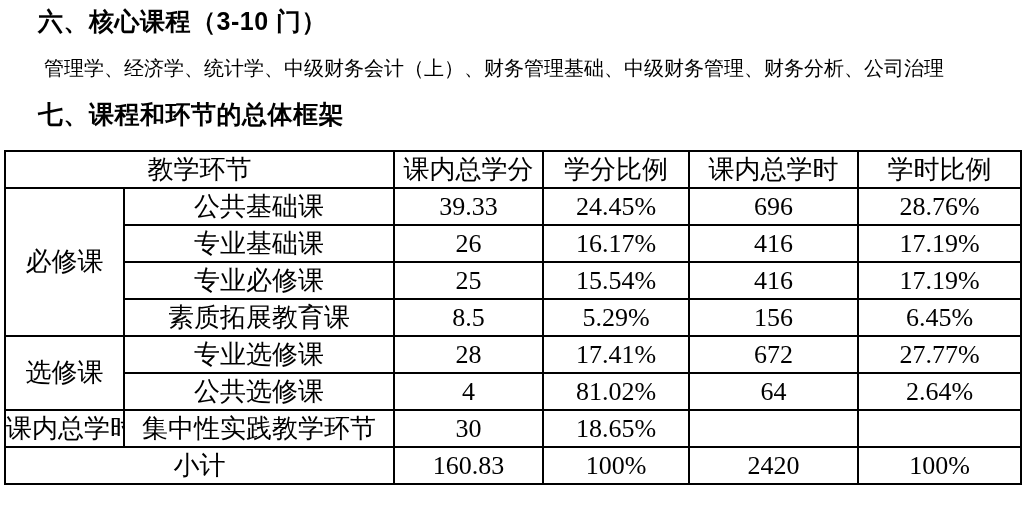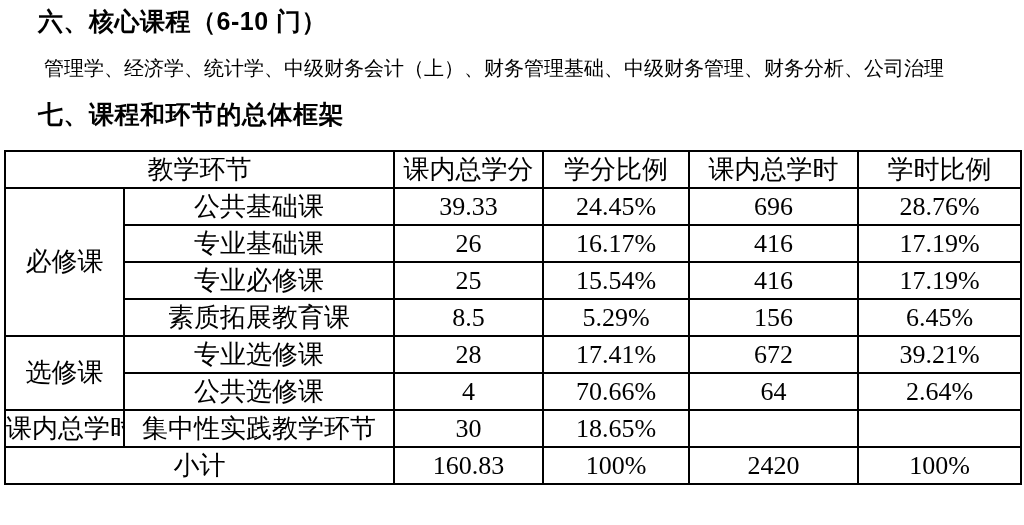--- a/index.html
+++ b/index.html
@@ -57,21 +57,21 @@
     overflow: hidden;
     white-space: nowrap;
   }
   table.framework tr { height: 37px; }
 </style>
 </head>
 <body>
 
 <div class="doc">
 
-  <h2 class="heading heading-core">六、核心课程（6-10 门）</h2>
+  <h2 class="heading heading-core">六、核心课程（3-10 门）</h2>
 
   <p class="body-para">管理学、经济学、统计学、中级财务会计（上）、财务管理基础、中级财务管理、财务分析、公司治理</p>
 
   <h2 class="heading heading-framework">七、课程和环节的总体框架</h2>
 
   <table class="framework">
     <colgroup>
       <col style="width:119px">
       <col style="width:270px">
       <col style="width:149px">
@@ -117,26 +117,26 @@
         <td>156</td>
         <td>6.45%</td>
       </tr>
 
       <tr>
         <td rowspan="2">选修课</td>
         <td>专业选修课</td>
         <td>28</td>
         <td>17.41%</td>
         <td>672</td>
-        <td>39.21%</td>
+        <td>27.77%</td>
       </tr>
       <tr>
         <td>公共选修课</td>
         <td>4</td>
-        <td>70.66%</td>
+        <td>81.02%</td>
         <td>64</td>
         <td>2.64%</td>
       </tr>
 
       <tr>
         <td>课内总学时</td>
         <td>集中性实践教学环节</td>
         <td>30</td>
         <td>18.65%</td>
         <td></td>

